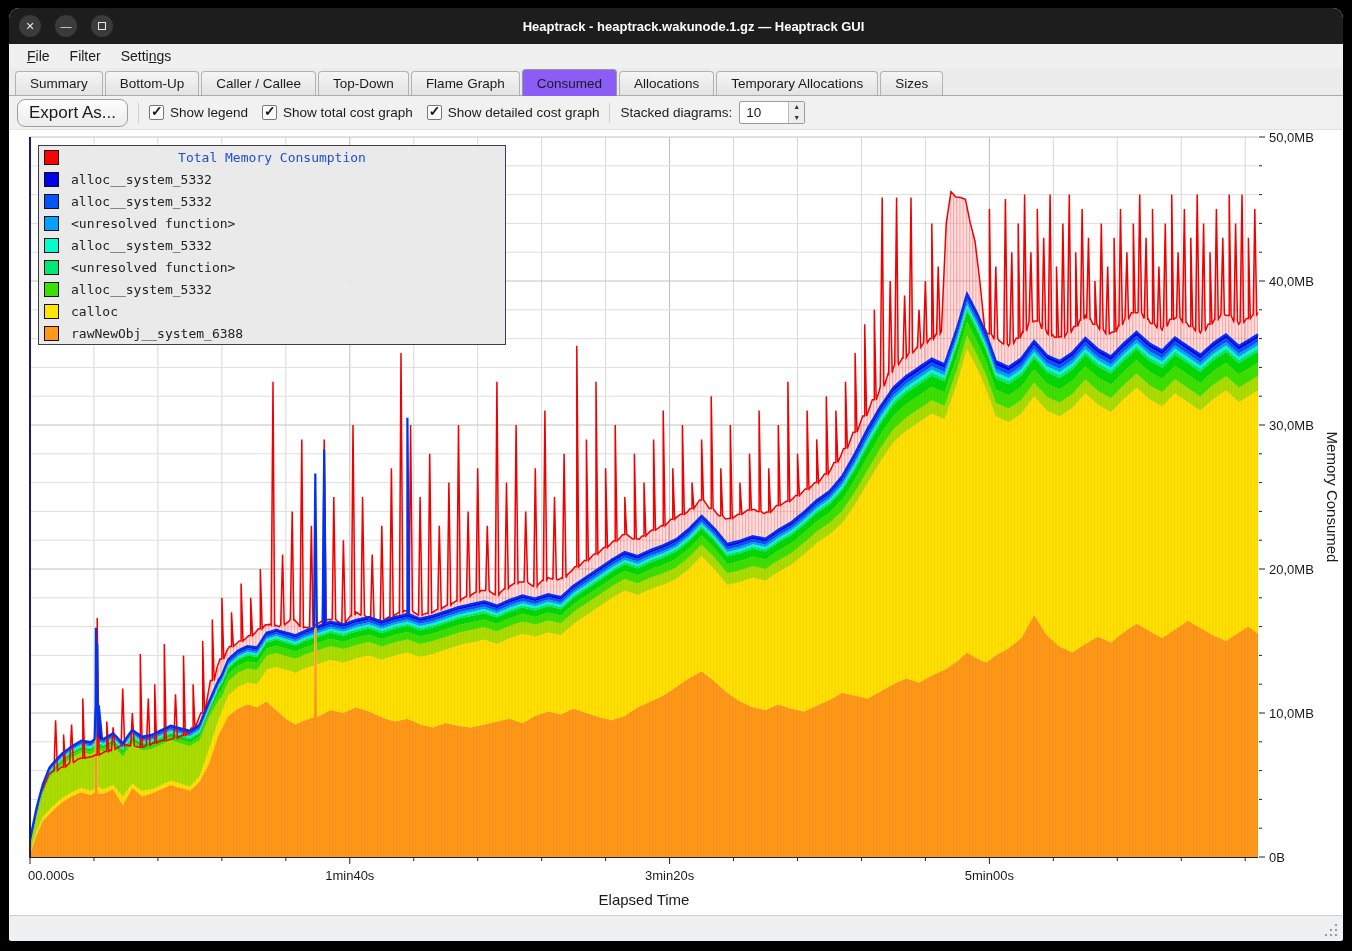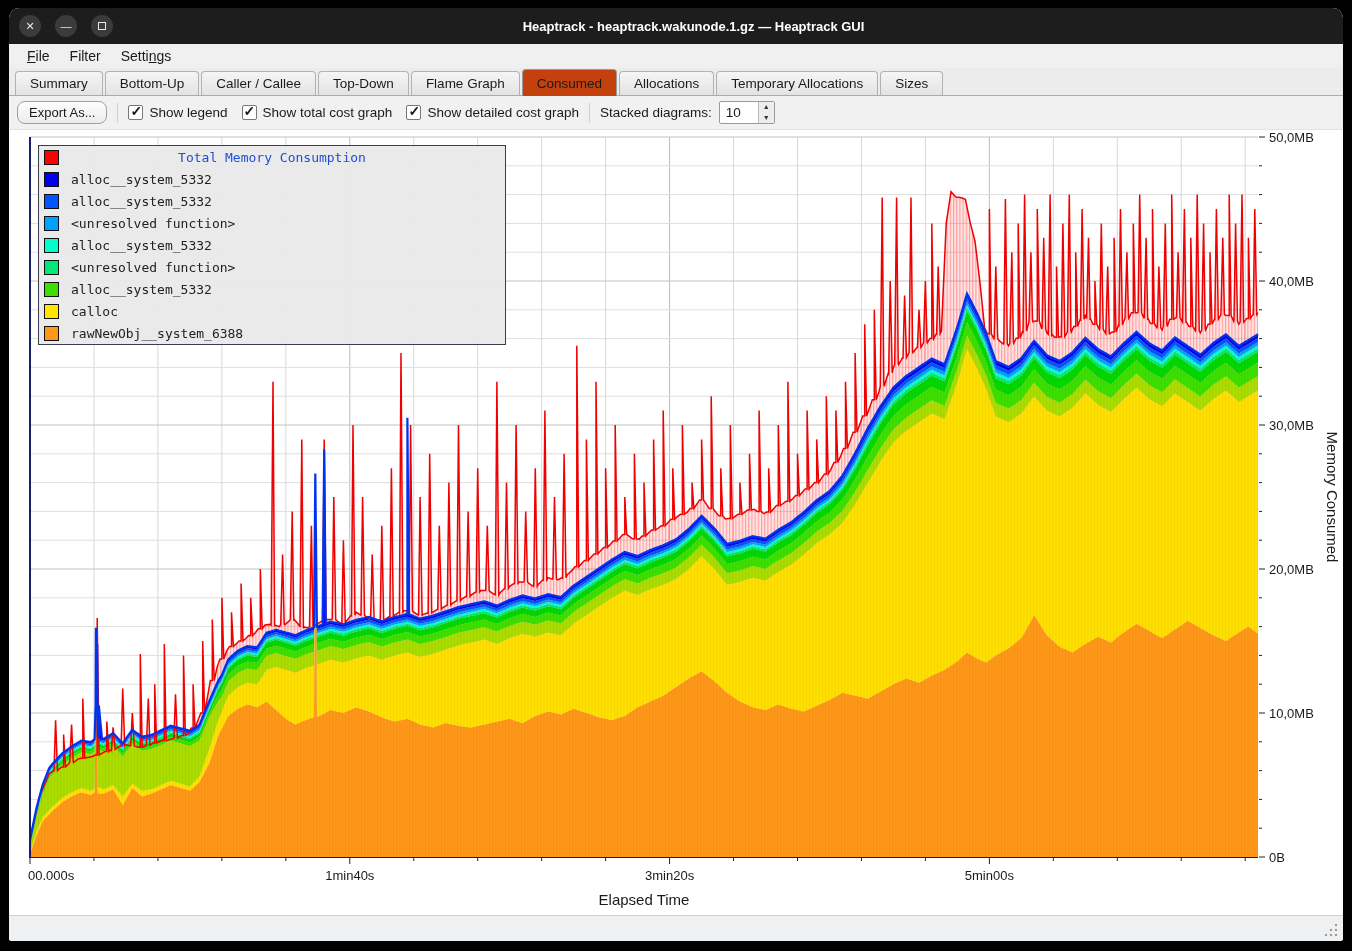--- a/index.html
+++ b/index.html
@@ -24,37 +24,37 @@
              padding-left:8px; font-size:14px; color:#1a1a1a; }
   .menu-item { padding:2px 10px; cursor:pointer; }
   .menu-item u { text-decoration:underline; }
   
   #tabbar { height:28px; background:#ececec; flex:none; display:flex; align-items:flex-end;
             padding-left:6px; border-bottom:1px solid #ababab; }
   .tab { font-size:13.5px; color:#1a1a1a; padding:4px 14px; margin-right:2px;
          background:linear-gradient(#f5f5f5,#e3e3e3); border:1px solid #b2b2b2;
          border-bottom:none; border-radius:4px 4px 0 0; height:24px; cursor:pointer;
          white-space:nowrap; }
-  .tab.active { background:#c2410c; border-color:#999; height:27px; padding-top:6px;
+  .tab.active { background:#8b5cf6; border-color:#999; height:27px; padding-top:6px;
                 margin-bottom:-1px; position:relative; z-index:2; }
   
   #toolbar { height:34px; background:#f1f1f1; flex:none; display:flex; align-items:center;
              padding-left:8px; font-size:13.5px; color:#1a1a1a; gap:10px;
              border-bottom:1px solid #e3e3e3; }
-  #export-btn { font-size:13px; padding:3px 11px; border:1px solid #9f9f9f; border-radius:8px;
+  #export-btn { font-size:17px; padding:3px 11px; border:1px solid #9f9f9f; border-radius:8px;
                 background:linear-gradient(#fdfdfd,#ececec); cursor:pointer; color:#1a1a1a;
                 font-family:"Liberation Sans", sans-serif; }
   .tb-sep { width:1px; height:20px; background:#cfcfcf; }
   .check-group { display:flex; align-items:center; gap:6px; cursor:pointer; }
   .checkbox { width:15px; height:15px; background:#fff; border:1px solid #787878;
               border-radius:2px; position:relative; }
   .checkbox::after { content:"✓"; position:absolute; left:1px; top:-3px; font-size:14px;
                      font-weight:bold; color:#1a1a1a; }
   .spin-group { display:flex; align-items:center; gap:7px; }
-  #spinbox { width:56px; height:23px; border:1px solid #9a9a9a; border-radius:2px;
+  #spinbox { width:66px; height:23px; border:1px solid #9a9a9a; border-radius:2px;
              background:#fff; display:flex; }
   #spin-value { flex:1; font-size:13.5px; display:flex; align-items:center; padding-left:6px; }
   #spin-buttons { width:16px; border-left:1px solid #bbb; display:flex; flex-direction:column;
                   background:#ededed; }
   #spin-buttons div { flex:1; font-size:7px; line-height:10px; text-align:center;
                       color:#333; cursor:pointer; }
   
   #chart-wrap { flex:1; position:relative; background:#fff; }
   #chart-svg { position:absolute; left:0; top:0; }
   #legend { position:absolute; left:29px; top:15px; width:468px;

